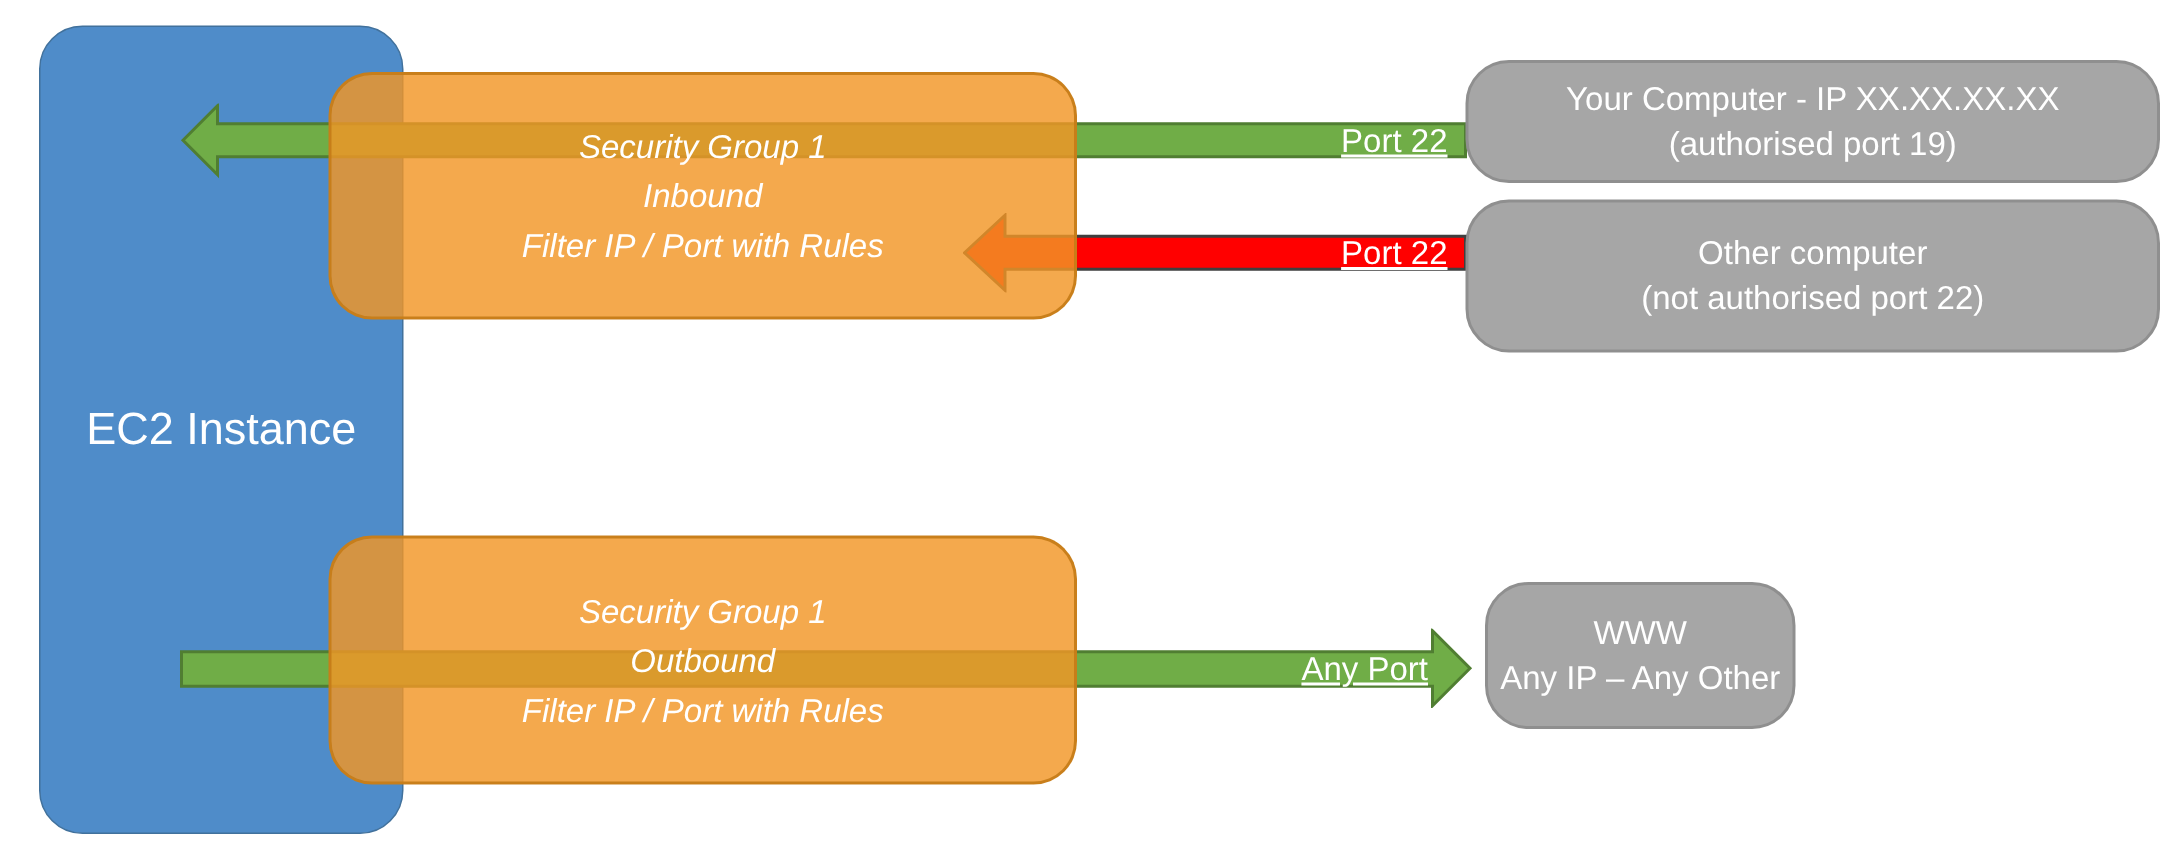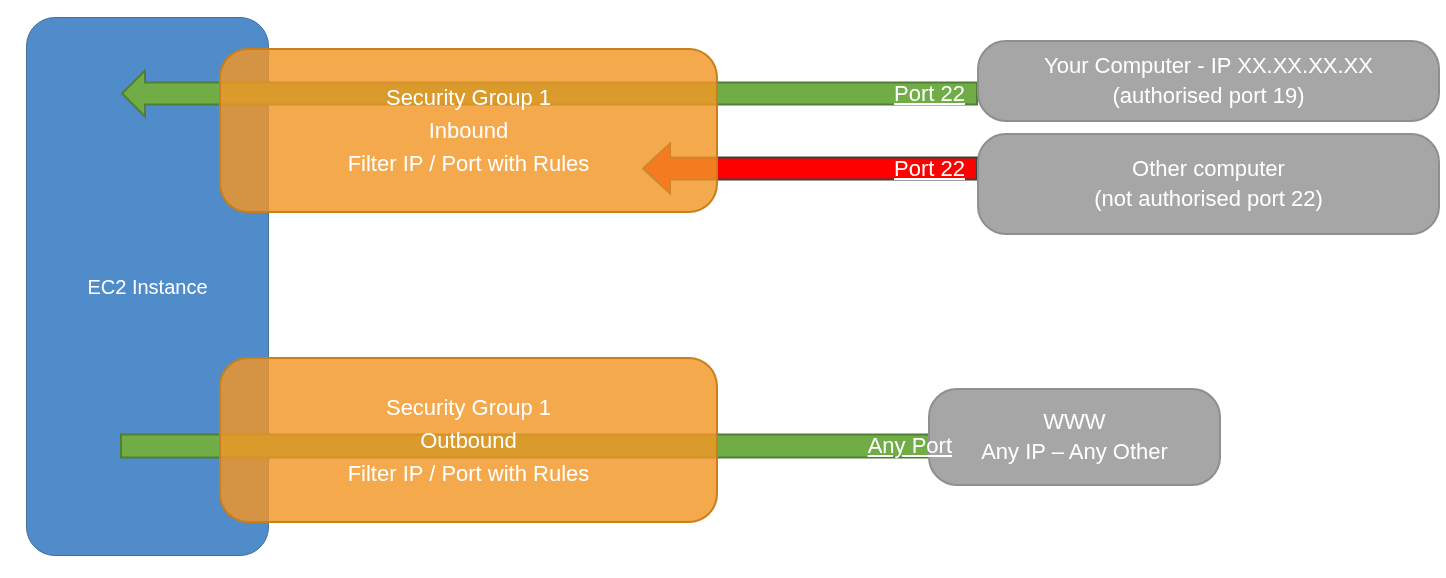--- a/index.html
+++ b/index.html
@@ -16,35 +16,35 @@
     background:var(--background);
     font-family:"Liberation Sans", sans-serif;
     color:var(--text); overflow:hidden;
   }
   .box{position:absolute; box-sizing:border-box; display:flex; flex-direction:column;
        align-items:center; justify-content:center; text-align:center;border-radius:29px;}
   .box span{display:block; white-space:nowrap;}
 
   .blue-box{left:26px; top:17px; width:243px; height:539px;
     background:var(--blue); border:1px solid var(--blue_border);
-    font-size:20px; line-height:30px; z-index:1;}
+    font-size:30px; line-height:30px; z-index:1;}
 
   .gray-box{background:var(--gray); border:2px solid var(--gray_border);
     font-size:22px; line-height:30px; z-index:2;}
   .gray-box.your-computer{left:977px; top:40px;  width:463px; height:82px;}
   .gray-box.other-computer{left:977px; top:133px; width:463px; height:102px;}
-  .gray-box.www{left:928px; top:388px; width:293px; height:98px;}
+  .gray-box.www{left:990px; top:388px; width:207px; height:98px;}
 
   .arrow{position:absolute; z-index:2;}
   .arrow polygon{fill-rule:evenodd; stroke-linejoin:miter; stroke-width:2px;}
   .arrow.green polygon{fill:var(--green); stroke:var(--green_border);}
   .arrow.red polygon{fill:var(--red); stroke:var(--red_border);}
 
   .orange-box{background:var(--orange_fill); border:2px solid var(--orange_border);
-    font-size:22px; line-height:33px; z-index:3;}
+    font-size:22px; line-height:33px; z-index:3;font-style:italic;}
   .orange-box.inbound{left:219px; top:48px;  width:499px; height:165px;}
   .orange-box.outbound{left:219px; top:357px; width:499px; height:166px;}
 
   .arrow-label{position:absolute; z-index:4; font-size:22px; line-height:25px;
     height:25px; white-space:nowrap; text-align:right;text-decoration:underline;}
   .arrow-label.inbound-allowed{right:481px; top:81px;}
   .arrow-label.inbound-blocked{right:481px; top:156px;}
   .arrow-label.outbound{right:494px; top:433px;}
 </style>
 </head>

